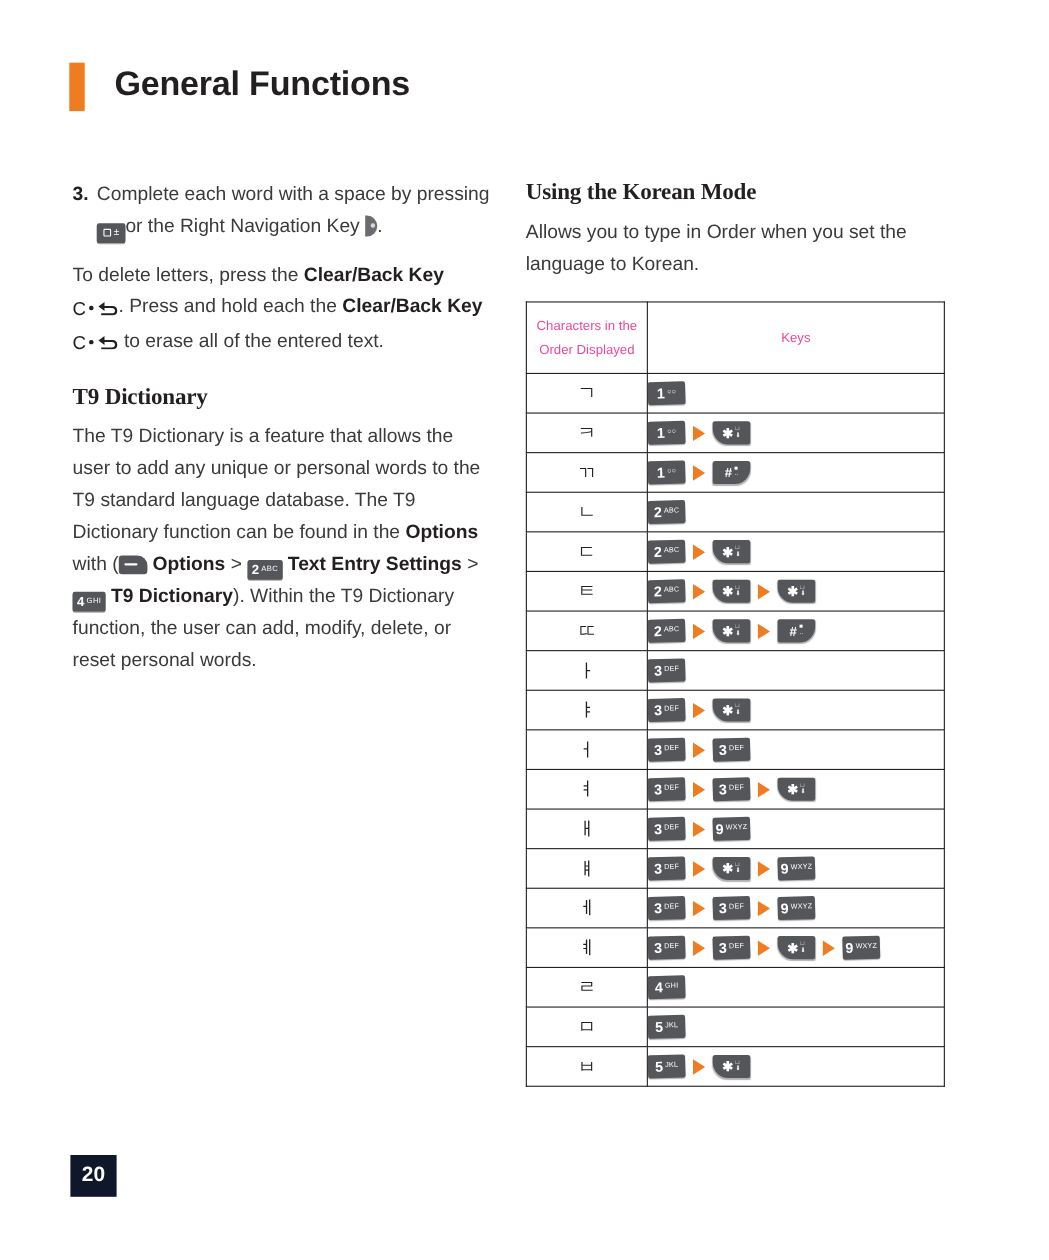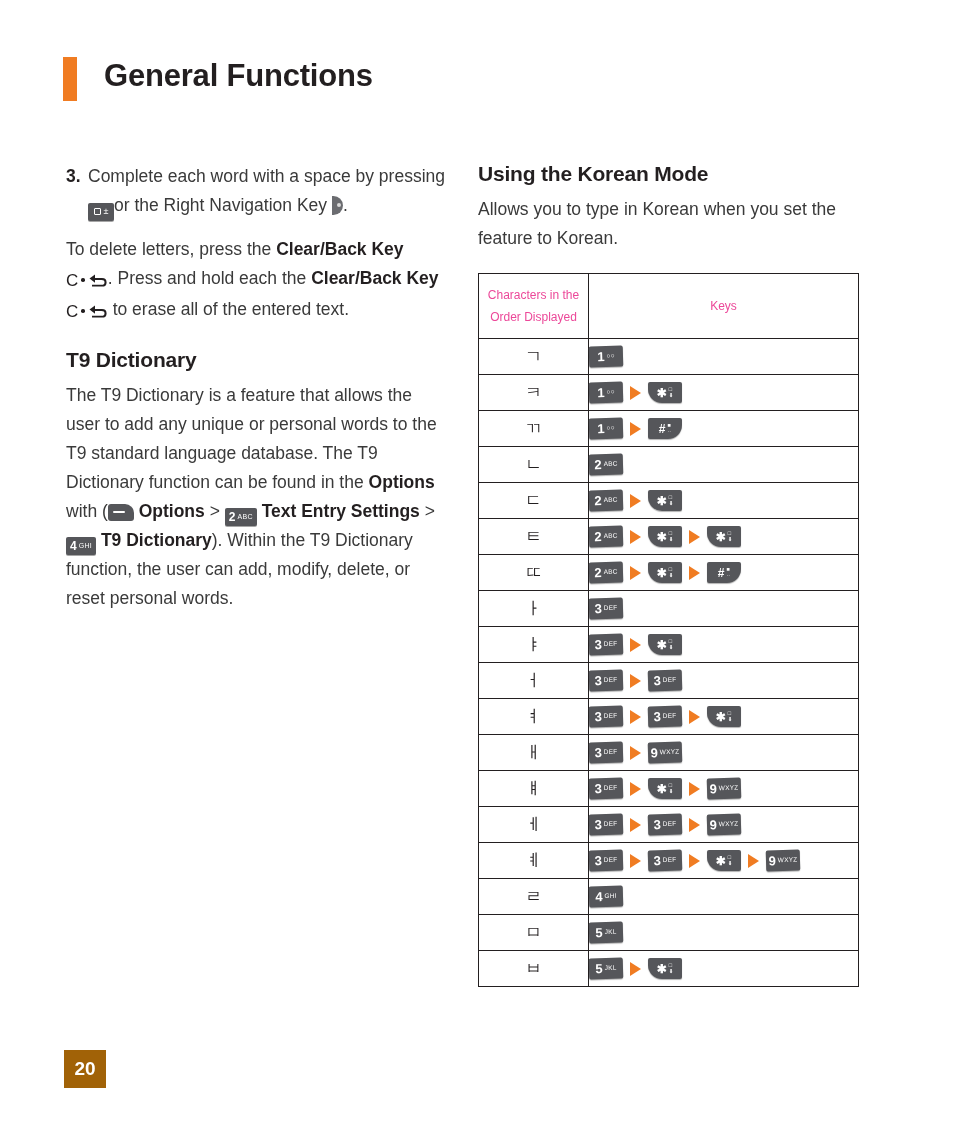--- a/index.html
+++ b/index.html
@@ -38,21 +38,21 @@
 
   .step {
     display:flex; font-size:17.5px; line-height:29px; color:#3a3a3a;
     margin:0 0 14px 0;
   }
   .step-num { font-weight:bold; color:#231f20; width:22px; flex:none; }
   .step-txt { flex:1; }
 
   h2.sec {
     font-size:21px; font-weight:bold; color:#231f20;
-    margin:22px 0 9px 0; letter-spacing:-0.2px;
+    margin:22px 0 9px 0; letter-spacing:-0.2px;font-family:Liberation Serif, serif;
   }
   .col-right h2.sec { margin-top:0; }
 
   
   .kb {            
     display:inline-block; vertical-align:-4px;
     background:#55565a; color:#fff; border-radius:2px;
     font-family:"Liberation Sans", sans-serif;
     line-height:1; white-space:nowrap; text-align:center;
     box-shadow:0 1px 0 rgba(0,0,0,.35);
@@ -156,21 +156,21 @@
   .arrow {
     flex:none; width:0; height:0;
     border-left:11px solid #F07C22;
     border-top:7px solid transparent;
     border-bottom:7px solid transparent;
   }
 
   
   .pageno {
     position:absolute; left:64px; top:1050px;
-    width:42px; height:38px; background:#a16207;
+    width:42px; height:38px; background:#0f172a;
     color:#fff; font-size:19px; font-weight:bold;
     display:flex; align-items:center; justify-content:center;
   }
 </style>
 </head>
 <body>
 
 <div class="hdr">
   <div class="hdr-bar"></div>
   <div class="hdr-title">General Functions</div>
@@ -213,21 +213,21 @@
     <b>Text Entry Settings</b> <span>&gt;</span>
     <span class="kb kb-inline">
         <span class="kb-d">4</span>
         <span class="kb-s">GHI</span>
       </span>
     <b>T9 Dictionary</b><span>). Within the T9 Dictionary function, the user can add, modify, delete, or reset personal words.</span></p>
 </div>
 
 <div class="col-right">
   <h2 class="sec">Using the Korean Mode</h2>
-  <p class="body">Allows you to type in Korean when you set the feature to Korean.</p>
+  <p class="body">Allows you to type in Order when you set the language to Korean.</p>
 
   <table class="ktab">
     <thead>
       <tr>
         <th class="c-char">Characters in the Order Displayed</th>
         <th class="c-keys">Keys</th>
       </tr>
     </thead>
     <tbody id="ktab-body">
         <tr>

